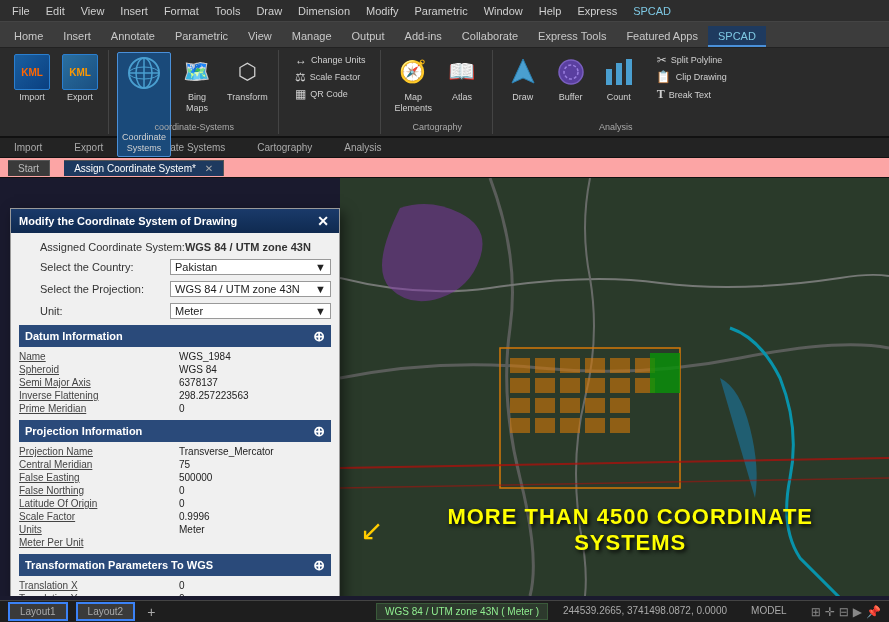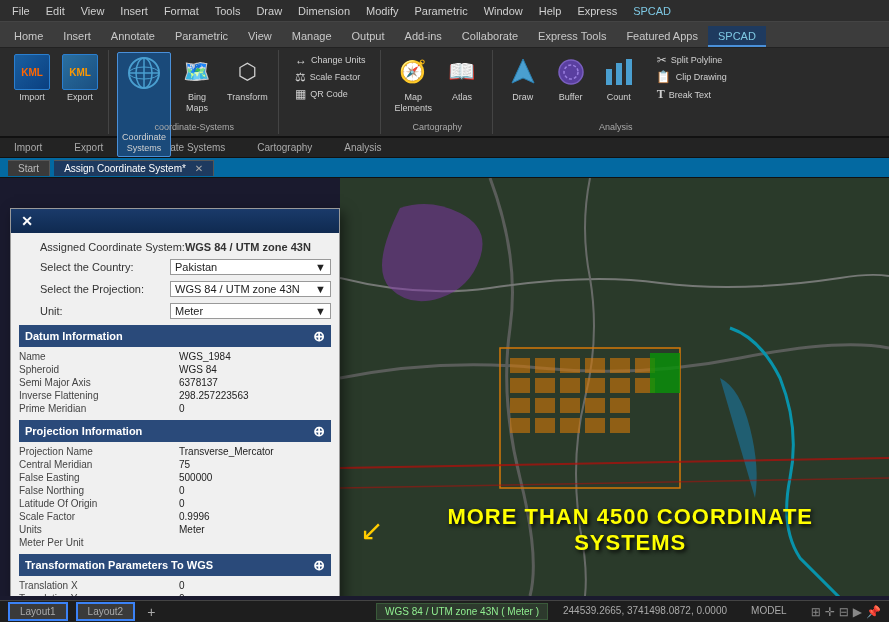--- a/index.html
+++ b/index.html
@@ -146,26 +146,26 @@
     
     .workspace {
       position: relative;
       height: calc(622px - 22px - 26px - 90px - 20px - 22px);
       background: #1a1a2e;
       overflow: hidden;
     }
 
     
     .doc-tabs {
-      background: #0369a1;
+      background: #fca5a5;
       height: 20px;
       display: flex;
       align-items: center;
       padding: 0 8px;
-      gap: 4px;
+      gap: 14px;
       border-bottom: 1px solid #111;
     }
     .doc-tab {
       background: #3a3a3a;
       color: #bbb;
       font-size: 10px;
       padding: 2px 10px;
       cursor: pointer;
       border-top: 1px solid #555;
       border-right: 1px solid #555;
@@ -231,21 +231,21 @@
       display: flex;
       justify-content: space-between;
       align-items: center;
     }
     .dialog-grid {
       display: grid;
       grid-template-columns: 1fr 1fr;
       gap: 2px 8px;
       margin-bottom: 4px;
     }
-    .dialog-grid-label { color: #444; font-size: 10px; }
+    .dialog-grid-label { color: #444; font-size: 10px; text-decoration: underline; }
     .dialog-grid-value { color: #222; font-size: 10px; }
 
     
     .map-canvas {
       position: absolute;
       top: 0;
       left: 340px;
       right: 0;
       bottom: 0;
       background: #1e2e1e;
@@ -579,20 +579,21 @@
     <div class="map-overlay-text">
       <div style="display:flex; align-items:center; justify-content:center;">
         <span class="arrow-yellow">↙</span>
         <span class="big-yellow-text">MORE THAN 4500 COORDINATE SYSTEMS</span>
       </div>
     </div>
   </div>
 
   <div class="dialog-overlay">
     <div class="dialog-title-bar">
+      <span>Modify the Coordinate System of Drawing</span>
       <span class="dialog-close-btn">✕</span>
     </div>
     <div class="dialog-body">
 
       <div class="dialog-field">
         <span class="dialog-label">Assigned Coordinate System:</span>
         <span class="dialog-value">WGS 84 / UTM zone 43N</span>
       </div>
 
       <div class="dialog-field">

